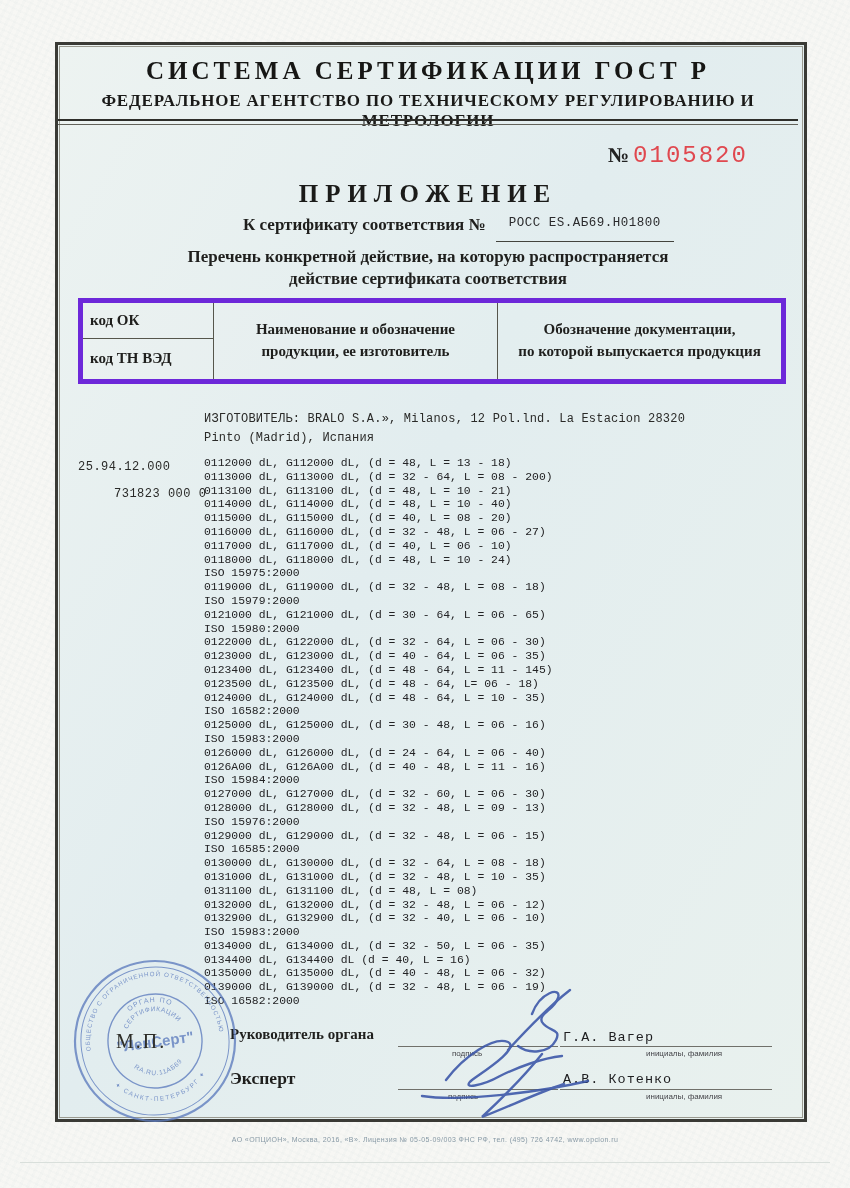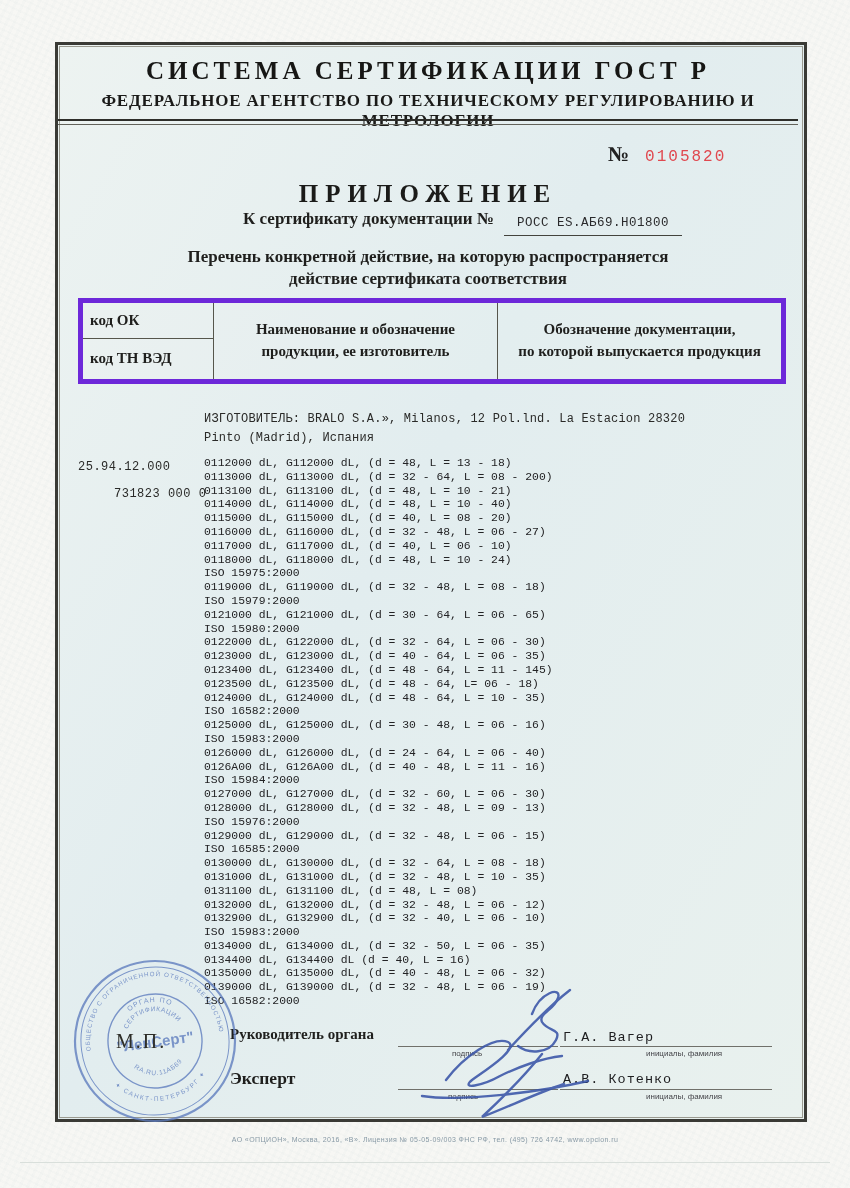--- a/index.html
+++ b/index.html
@@ -21,25 +21,25 @@
     background:linear-gradient(120deg,#edf3f1 0%,#e2edef 45%,#e9f1ee 100%);
   }
   .frame::after{content:"";position:absolute;inset:1px;border:1px solid #9a9a90;pointer-events:none;}
   .abs{position:absolute;z-index:2;}
   .center{left:58px;width:740px;text-align:center;}
   .sys-title{top:57px;font-size:25px;font-weight:bold;letter-spacing:4px;color:#171715;}
   .agency{top:91px;font-size:17px;font-weight:bold;letter-spacing:.8px;color:#1a1a18;}
   .header-sep{left:58px;top:119px;width:740px;height:3px;border-top:2px solid #2e2e2a;border-bottom:1px solid #62625a;}
   .number-row{left:608px;top:142px;white-space:nowrap;}
   .number-sign{font-size:21px;font-weight:bold;color:#222;}
-  .number-value{font-family:"Liberation Mono",monospace;font-size:16px;letter-spacing:2px;margin-left:12px;text-align:right;}
+  .number-value{font-family:"Liberation Mono",monospace;font-size:24px;letter-spacing:2px;text-align:right;}
   .doc-title{top:168px;font-size:25px;font-weight:bold;letter-spacing:7px;color:#1b1b19;margin-top:12px;}
   .cert-row{left:243px;top:205px;display:flex;align-items:flex-end;white-space:nowrap;}
   .cert-label{font-size:17px;font-weight:bold;}
-  .cert-value-wrap{width:178px;text-align:center;border-bottom:1.5px solid #43433d;padding-bottom:5px;margin-left:10px;position:relative;top:7px;}
+  .cert-value-wrap{width:178px;text-align:center;border-bottom:1.5px solid #43433d;padding-bottom:11px;margin-left:10px;position:relative;top:7px;}
   .cert-value{font-family:"Liberation Mono",monospace;font-size:12.5px;letter-spacing:.5px;color:#2a2a2c;}
   .subtitle1{top:247px;font-size:17px;font-weight:bold;}
   .subtitle2{top:269px;font-size:17px;font-weight:bold;}
   .head-table{left:78px;top:298px;width:698px;height:76px;border:5px solid #6d28d9;display:grid;grid-template-columns:130px 284px 1fr;background:rgba(255,255,255,.06);}
   .ht-col1{display:flex;flex-direction:column;}
   .ht-c1a{flex:1;display:flex;align-items:center;padding-left:7px;border-bottom:1px solid #56564c;}
   .ht-c1b{flex:1.15;display:flex;align-items:center;padding-left:7px;}
   .ht-cell{border-left:1px solid #56564c;display:flex;flex-direction:column;align-items:center;justify-content:center;text-align:left;}
   .ht-txt{font-size:15px;font-weight:bold;line-height:1.45;}
   .mfr{left:204px;top:410px;font-family:"Liberation Mono",monospace;font-size:12px;line-height:19px;color:#2a2a28;letter-spacing:.2px;white-space:pre;}
@@ -78,21 +78,21 @@
   <div class="abs header-sep"></div>
 
   <div class="abs number-row">
     <span class="number-sign">№</span>
     <span class="number-value" style="color: rgb(224, 72, 79);">0105820</span>
   </div>
 
   <div class="abs center doc-title">ПРИЛОЖЕНИЕ</div>
 
   <div class="abs cert-row">
-    <span class="cert-label">К сертификату документации №</span>
+    <span class="cert-label">К сертификату соответствия №</span>
     <span class="cert-value-wrap">
       <span class="cert-value">РОСС ES.АБ69.Н01800</span>
     </span>
   </div>
 
   <div class="abs center subtitle1">Перечень конкретной действие,  на которую распространяется</div>
   <div class="abs center subtitle2">действие сертификата соответствия</div>
 
   <div class="abs head-table">
     <div class="ht-col1">

